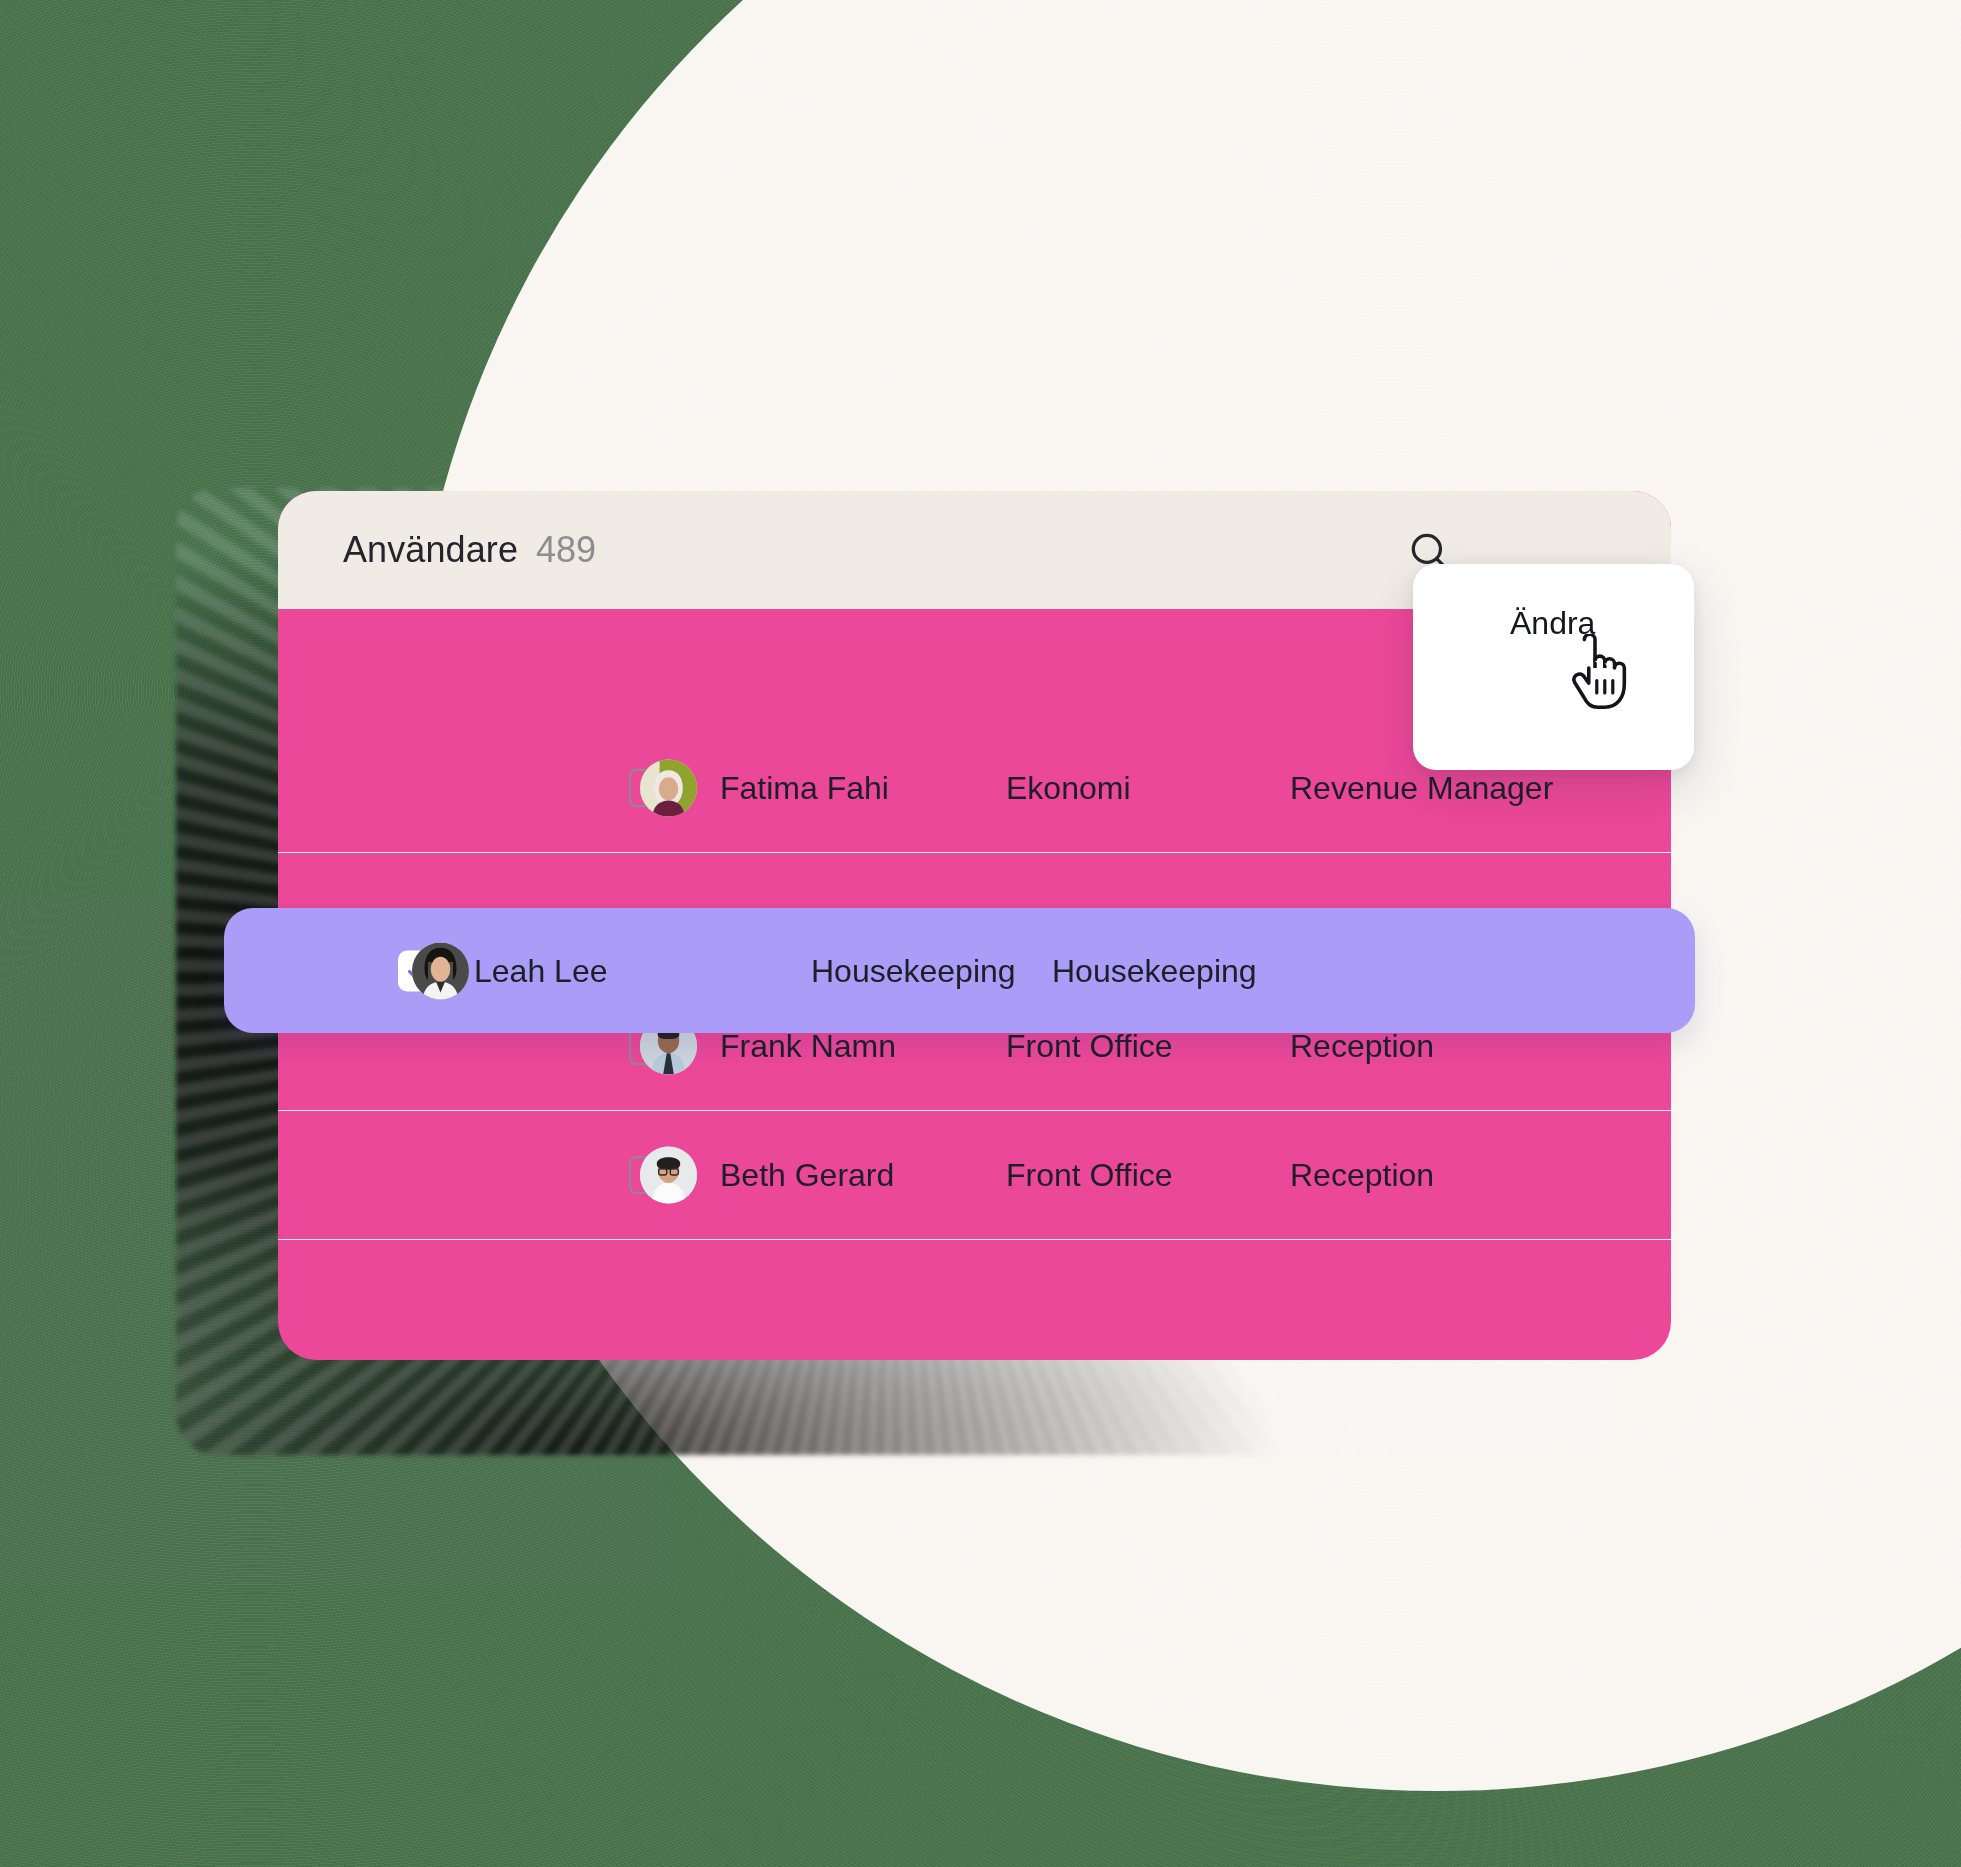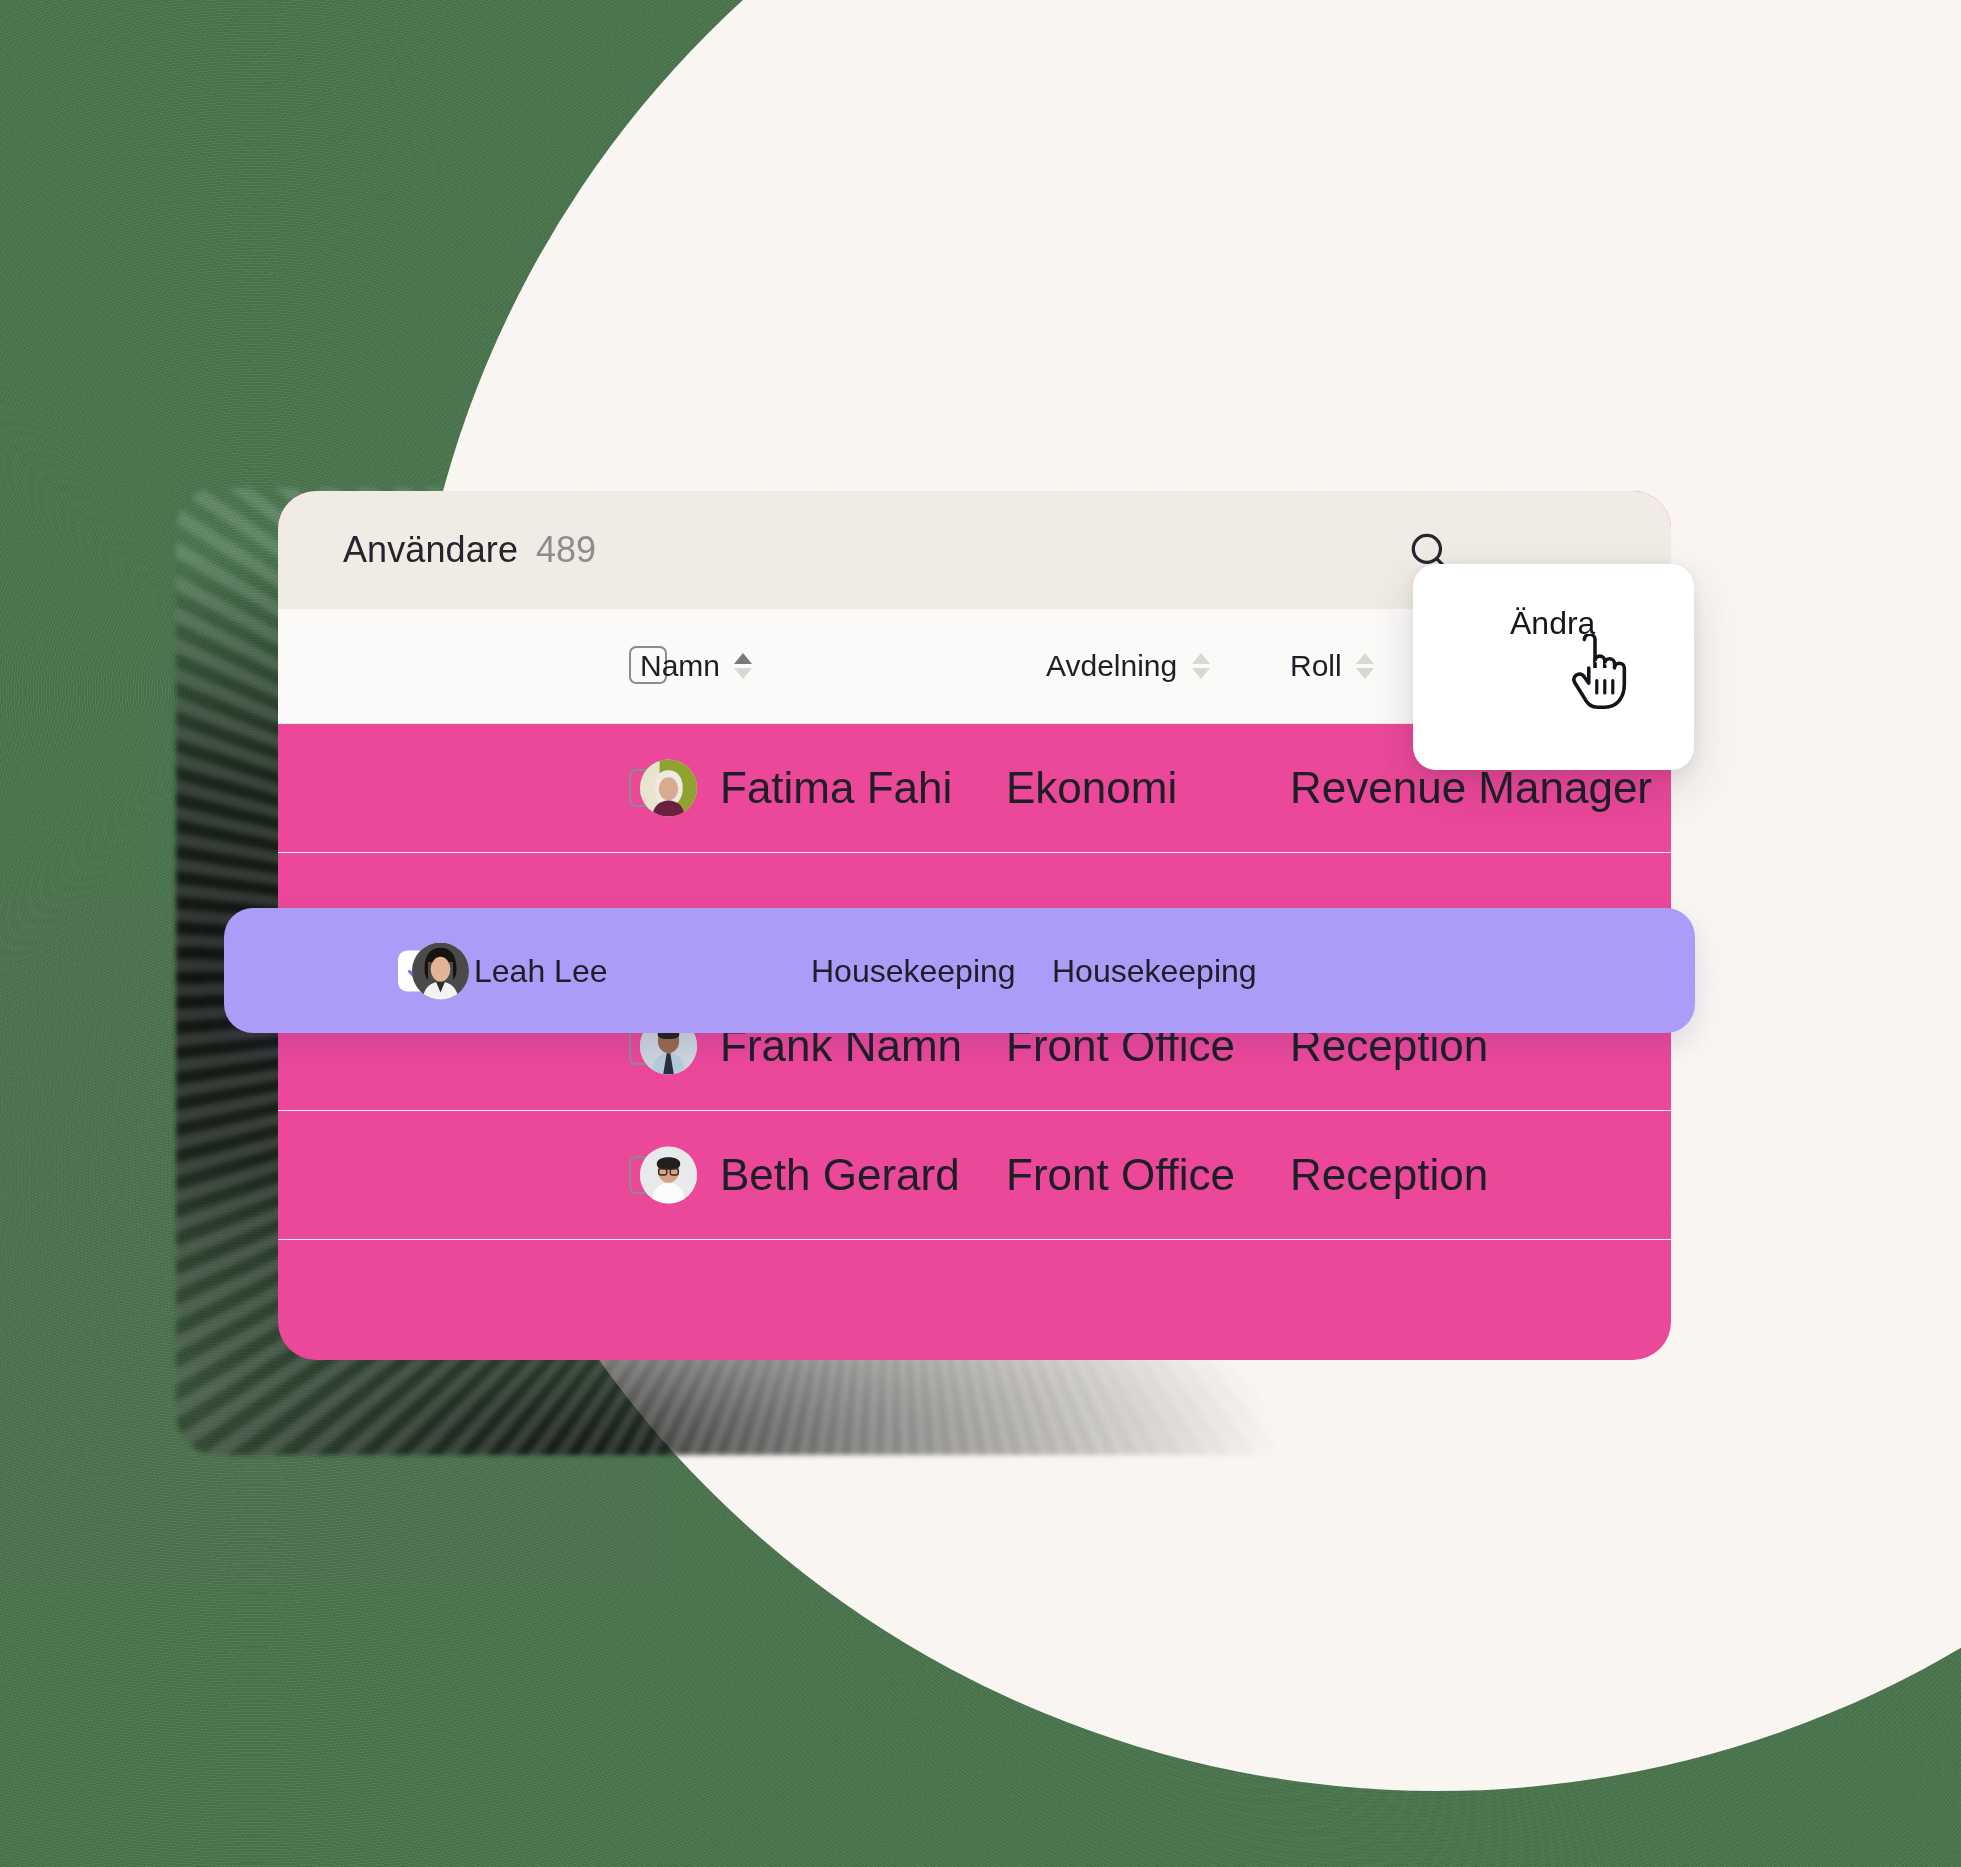--- a/index.html
+++ b/index.html
@@ -101,21 +101,21 @@
   .sorter i.down{border-top:11.6px solid #d9d7d4;}
   .sorter.active i.up{border-bottom-color:#79797c;}
 
   .row{
     position:absolute;left:0;width:100%;height:129px;
     border-bottom:1.8px solid #f1efec;
     background:transparent;
   }
   .row .cell{
     position:absolute;top:50%;transform:translateY(-50%);
-    font-size:44px;color:#1d1e26;white-space:nowrap;gap:23px;
+    font-size:32px;color:#1d1e26;white-space:nowrap;gap:23px;
   }
   .cell-name{left:362px;display:flex;align-items:center;gap:23px;}
   .cell-dept{left:728px;}
   .cell-role{left:1012px;}
 
   .cb{
     position:absolute;left:351px;top:50%;transform:translateY(-50%);
     width:38px;height:38px;border-radius:7.2px;
     border:2.7px solid #8c8c90;box-sizing:border-box;background:transparent;
   }
@@ -197,47 +197,20 @@
       <div class="search-btn">
         <span>
           <svg width="47" height="47" viewBox="0 0 52 52" fill="none">
             <circle cx="22" cy="22" r="15" stroke="#26272e" stroke-width="3.6"></circle>
             <line x1="33" y1="33" x2="45" y2="45" stroke="#26272e" stroke-width="3.6" stroke-linecap="round"></line>
           </svg>
         </span>
       </div>
     </div>
 
-    <div class="table-head">
-      <div class="cb" style="top:56px;"></div>
-
-      <div class="th th-namn">
-        <span>Namn</span>
-        <span class="sorter active">
-            <i class="up"></i>
-            <i class="down"></i>
-          </span>
-      </div>
-
-      <div class="th th-avd">
-        <span>Avdelning</span>
-        <span class="sorter">
-            <i class="up"></i>
-            <i class="down"></i>
-          </span>
-      </div>
-
-      <div class="th th-roll">
-        <span>Roll</span>
-        <span class="sorter">
-            <i class="up"></i>
-            <i class="down"></i>
-          </span>
-      </div>
-    </div>
 
     <div class="row" style="top:232px;">
       <div class="cb"></div>
       <div class="cell cell-name">
         <span class="avatar">
           <svg viewBox="0 0 64 64">
             <rect width="64" height="64" fill="#8fa32e"></rect>
             <rect x="0" y="0" width="22" height="64" fill="#e8e4cf"></rect>
             <path d="M32 12c11 0 16 9 16 20 0 12-6 20-16 20s-16-8-16-20c0-11 5-20 16-20z" fill="#efe9e4"></path>
             <ellipse cx="32" cy="33" rx="11" ry="13" fill="#d9ab8e"></ellipse>

